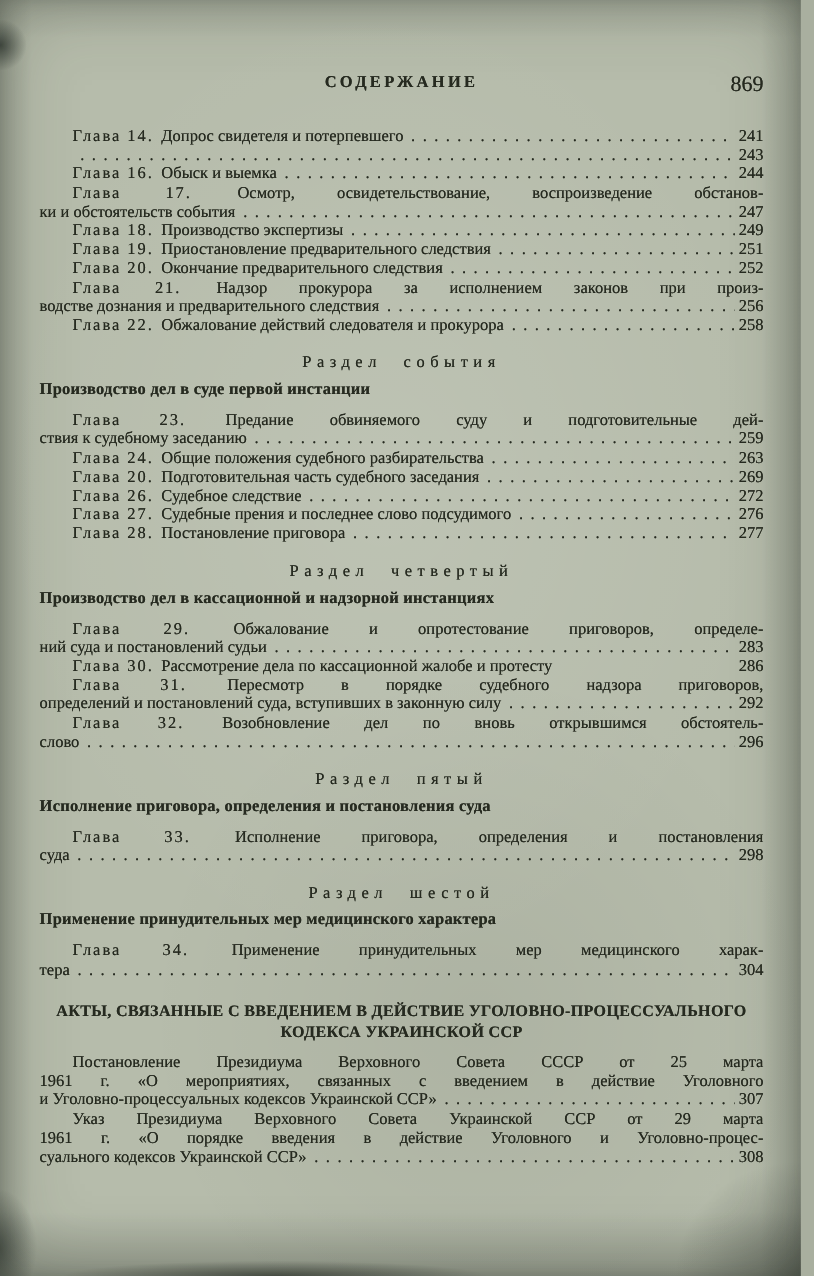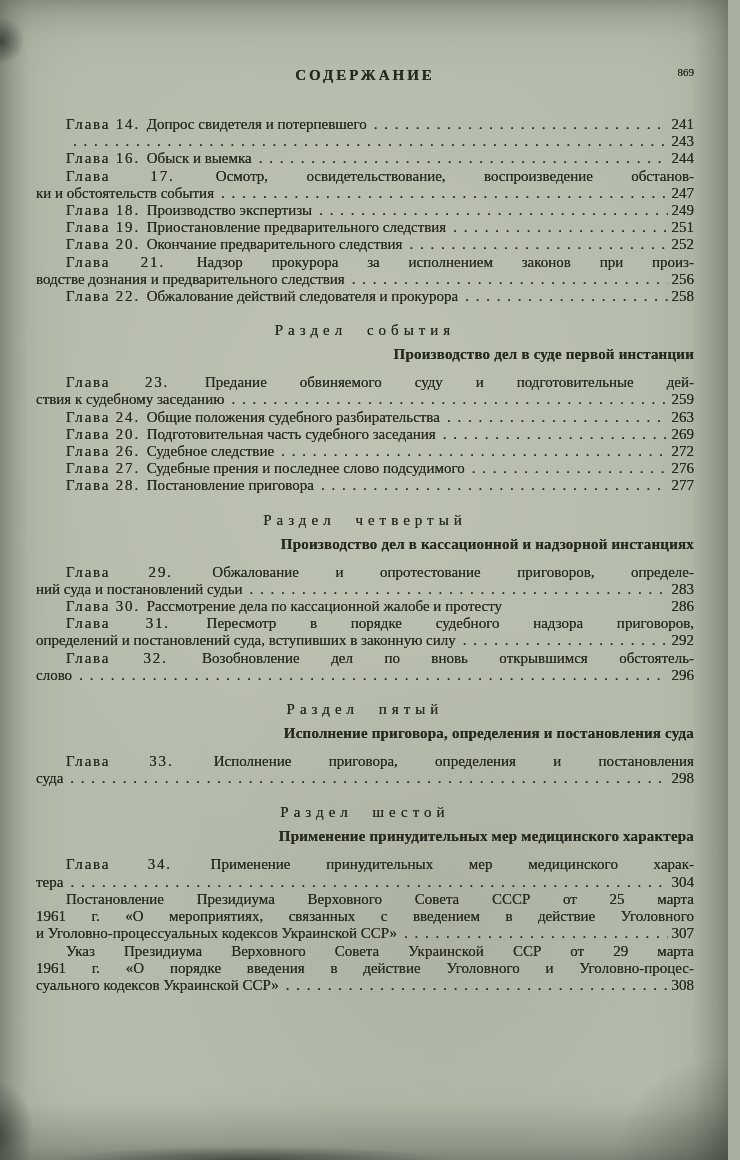--- a/index.html
+++ b/index.html
@@ -62,21 +62,21 @@
   }
   .header-title {
     font-weight: bold;
     font-size: 15px;
     letter-spacing: 3px;
   }
   .header-page {
     position: absolute;
     right: 0;
     top: 0;
-    font-size: 11px;
+    font-size: 20px;
     margin-left: 19px;
   }
   .toc { font-size: 15px; }
   .entry { margin: 0; }
   .line, .lastline { line-height: 17.2px; }
   .line.full {
     text-align: justify;
     text-align-last: justify;
   }
   .first { padding-left: 30px; }
@@ -100,21 +100,21 @@
   }
   .chapter-label { letter-spacing: 1.8px; margin-right: 3px; }
   .spaced-heading {
     text-align: center;
     letter-spacing: 5px;
     word-spacing: 11px;
     margin: 17px 0 7px;
     line-height: 17px;
   }
   .bold-heading {
-    text-align: right;
+    text-align: left;
     font-weight: bold;
     margin: 0 0 11px;
     line-height: 17px;
     letter-spacing: 0.2px;
   }
   .acts-heading {
     text-align: center;
     font-weight: bold;
     font-size: 14.6px;
     line-height: 19px;
@@ -292,20 +292,24 @@
         <div class="spaced-heading">Раздел шестой</div>
         <div class="bold-heading">Применение принудительных мер медицинского характера</div>
         <div class="entry">
           <div class="line full first"><span class="chapter-label">Глава 34.</span> Применение принудительных мер медицинского харак-</div>
           <div class="lastline">
             <span class="txt">тера</span>
             <span class="dots">. . . . . . . . . . . . . . . . . . . . . . . . . . . . . . . . . . . . . . . . . . . . . . . . . . . . . . . . . . . . . . . . . . . . . . . . . . . . . . . . . . . . . . . . . . </span>
             <span class="pg">304</span>
           </div>
         </div>
+        <div class="acts-heading">
+          <div>АКТЫ, СВЯЗАННЫЕ С ВВЕДЕНИЕМ В ДЕЙСТВИЕ УГОЛОВНО-ПРОЦЕССУАЛЬНОГО</div>
+          <div>КОДЕКСА УКРАИНСКОЙ ССР</div>
+        </div>
         <div class="entry">
           <div class="line full first">Постановление Президиума Верховного Совета СССР от 25 марта</div>
           <div class="line full">1961 г. «О мероприятиях, связанных с введением в действие Уголовного</div>
           <div class="lastline">
             <span class="txt">и Уголовно-процессуальных кодексов Украинской ССР»</span>
             <span class="dots">. . . . . . . . . . . . . . . . . . . . . . . . . . . . . . . . . . . . . . . . . . . . . . . . . . . . . . . . . . . . . . . . . . . . . . . . . . . . . . . . . . . . . . . . . . </span>
             <span class="pg">307</span>
           </div>
         </div>
         <div class="entry">

